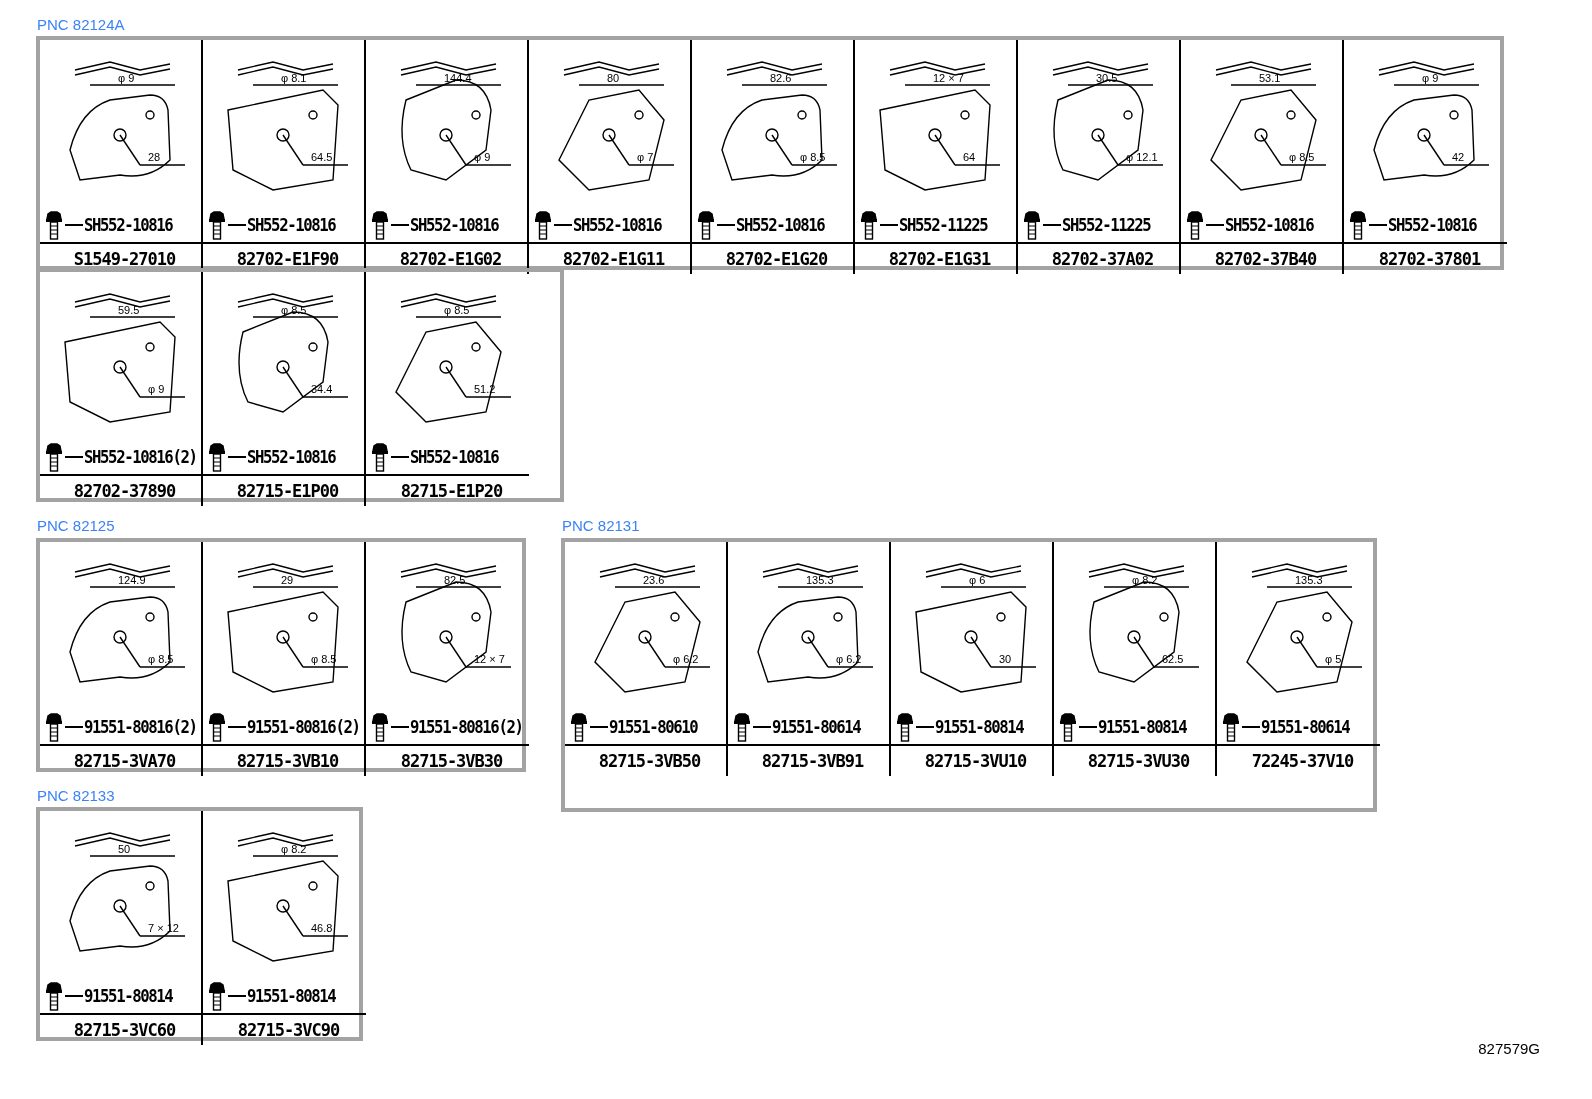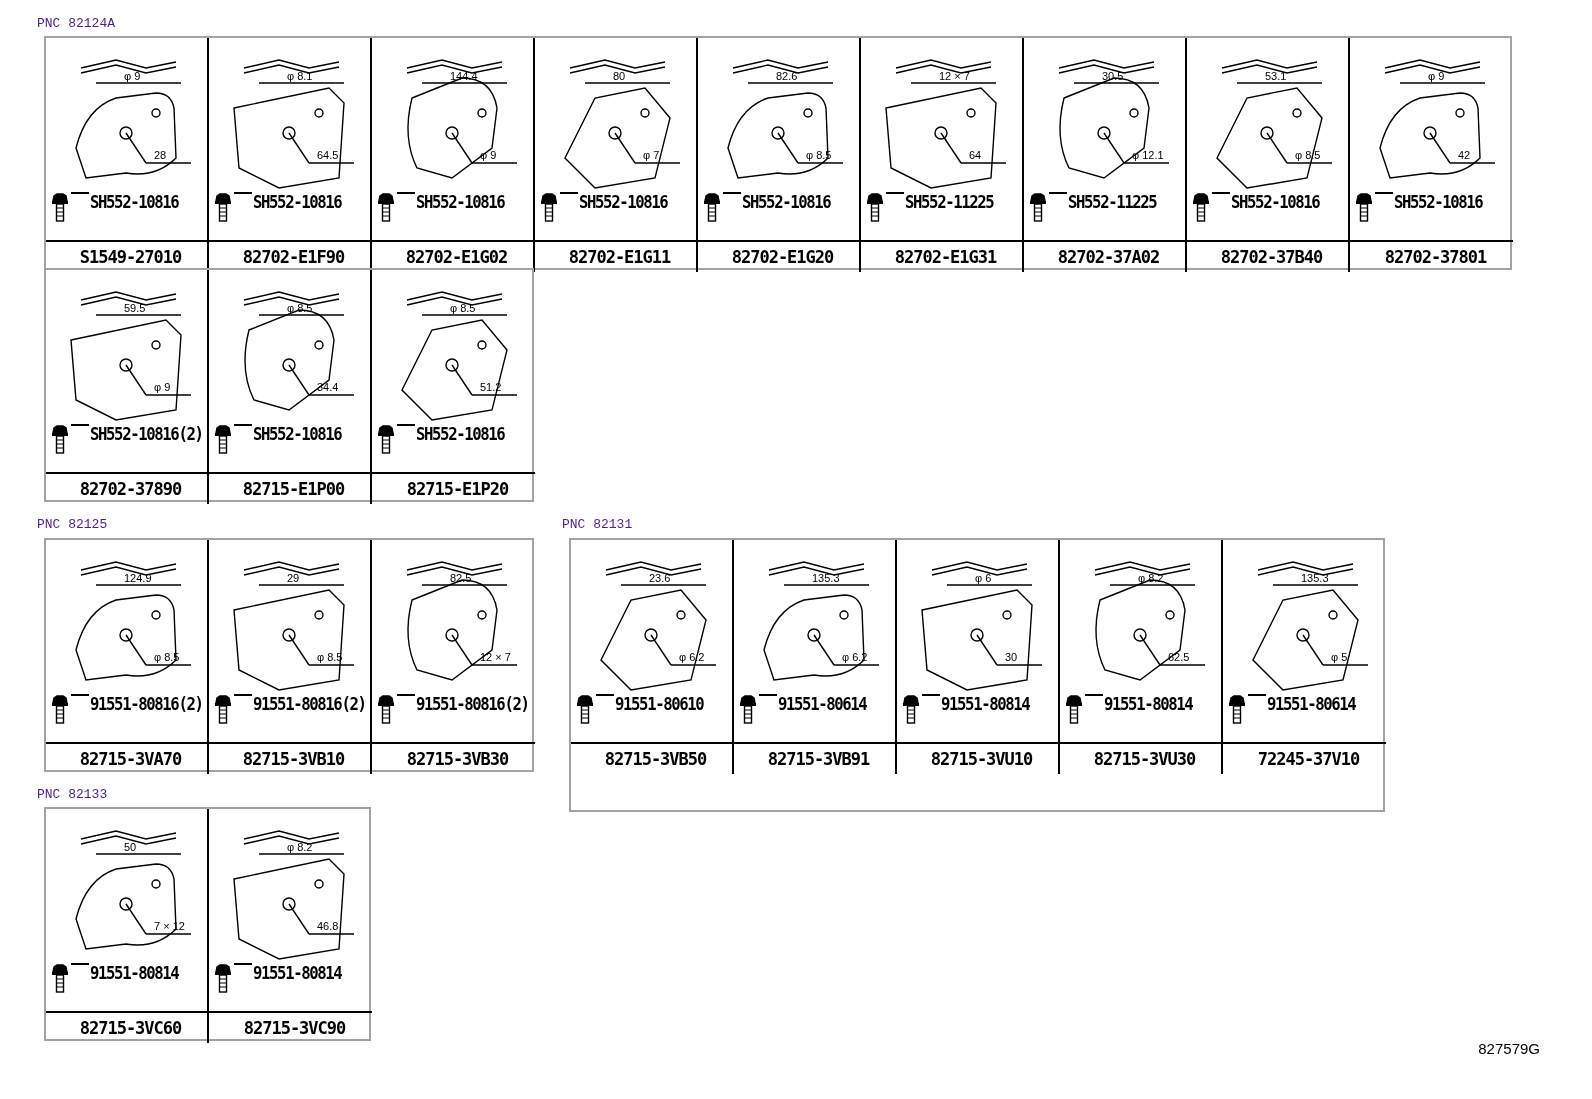--- a/index.html
+++ b/index.html
@@ -1,23 +1,23 @@
 <!DOCTYPE html>
 <html><head>
 <meta charset="utf-8">
 <style>
   html, body { margin:0; padding:0; background:#fff; }
   body { width:1592px; height:1099px; position:relative; overflow:hidden;
          font-family:"DejaVu Sans Mono","Liberation Mono",monospace; color:#000; }
-  .pnc { position:absolute; font-family:Liberation Mono, monospace; font-size:13px; color:#4c1d95; }
-  .grid { position:absolute; border:2px solid #a3a3a3; box-sizing:border-box; display:flex; flex-wrap:nowrap;margin-left:8px; }
+  .pnc { position:absolute; font-family:Liberation Sans, sans-serif; font-size:15px; color:#3b82f6; }
+  .grid { position:absolute; border:4px solid #a3a3a3; box-sizing:border-box; display:flex; flex-wrap:nowrap; }
   .cell { width:163px; height:234px; box-sizing:border-box; border-right:2px solid #000; position:relative; flex:none; }
   .cell:last-child { border-right:none; }
   .drawing { position:absolute; left:0; top:0; width:161px; height:190px; }
-  .bolt-row { position:absolute; left:4px; top:154px; height:30px; display:flex; align-items:flex-start; white-space:nowrap; }
+  .bolt-row { position:absolute; left:4px; top:170px; height:30px; display:flex; align-items:center; white-space:nowrap; }
   .bolt-icon { width:20px; height:30px; flex:none; }
   .leader { width:18px; height:2px; background:#000; margin:0 1px; flex:none; }
   .bolt-pn { font-family:"DejaVu Sans Mono",monospace; font-weight:bold; font-size:17px; letter-spacing:-1.5px; transform:scaleX(0.92); transform-origin:left center; }
   .part-pn { position:absolute; left:0; right:0; top:202px; height:30px; border-top:2px solid #000;
              text-align:center; line-height:30px; font-family:"DejaVu Sans Mono",monospace; font-size:17px; font-weight:bold; letter-spacing:-1px;padding-left:8px; }
   .dim { font-family:"Liberation Sans",sans-serif; font-size:11px; fill:#000; }
   .ref { position:absolute; right:52px; top:1040px; font-family:"Liberation Sans",sans-serif; font-size:15px; }
   svg .l { stroke:#000; stroke-width:1.4; fill:none; }
 </style>
 </head>
@@ -280,21 +280,21 @@
             <line x1="6.5" y1="16" x2="13.5" y2="16" stroke="#000"></line>
             <line x1="6.5" y1="20" x2="13.5" y2="20" stroke="#000"></line>
             <line x1="6.5" y1="24" x2="13.5" y2="24" stroke="#000"></line>
           </svg></span>
         <span class="leader"></span>
         <span class="bolt-pn">SH552-10816</span>
       </div>
       <div class="part-pn">82702-37801</div>
     </div>
   </div>
-<div class="grid" style="left:36px;top:268px;width:490px;height:234px;">
+<div class="grid" style="left:36px;top:268px;width:528px;height:234px;">
     <div class="cell">
       <div>
         <svg class="drawing" viewBox="0 0 161 190" width="161" height="190">
           <path class="l" d="M25 70 L120 50 L135 65 L130 140 L70 150 L30 130 Z"></path>
           <path class="l" d="M35 30 L70 22 L100 30 L130 24"></path>
           <path class="l" d="M35 35 L70 27 L100 35 L130 29"></path>
           <circle class="l" cx="80" cy="95" r="6"></circle>
           <circle class="l" cx="110" cy="75" r="4"></circle>
           <line class="l" x1="50" y1="45" x2="135" y2="45"></line>
           <text class="dim" x="78" y="42">59.5</text>

